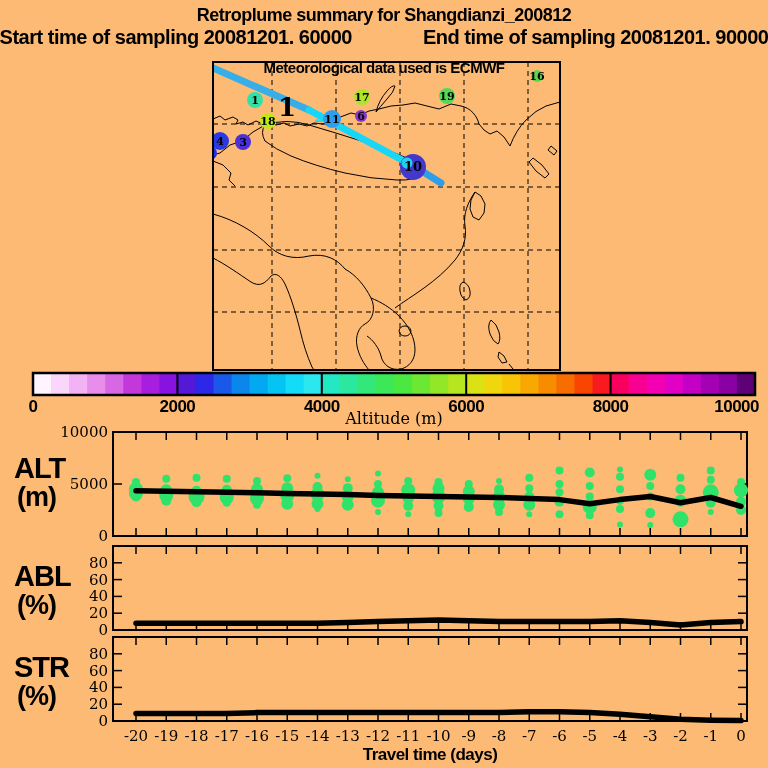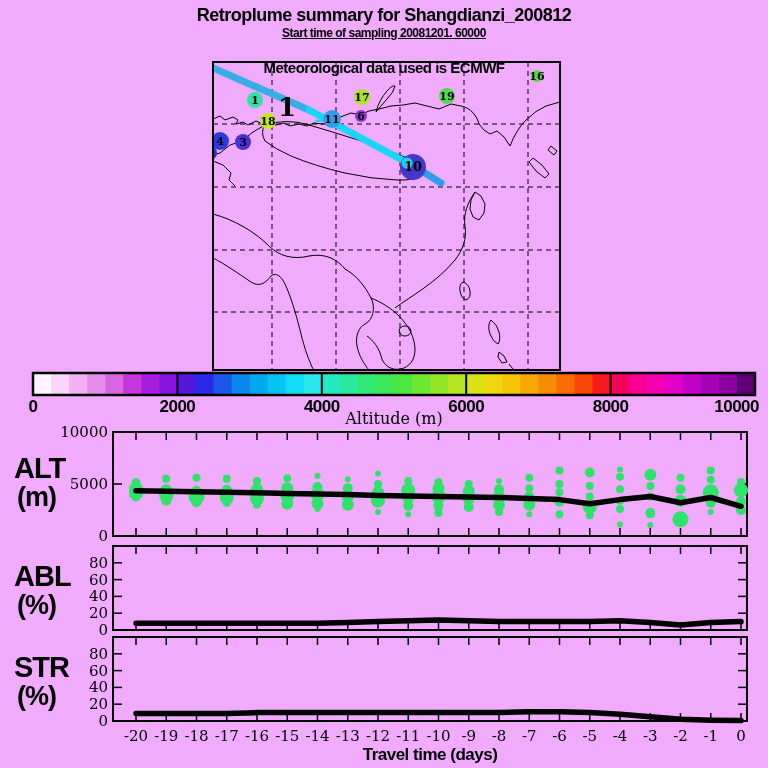--- a/index.html
+++ b/index.html
@@ -1,32 +1,33 @@
 <!DOCTYPE html>
 <html><head>
 <meta charset="utf-8">
 <style>
   html,body{margin:0;padding:0;background:#fff;}
   body{width:768px;height:768px;overflow:hidden;font-family:"Liberation Sans",sans-serif;}
-  .stage{position:relative;width:768px;height:768px;background:#f0abfc;}
+  .stage{position:relative;width:768px;height:768px;background:#fdba74;}
   .hdr{position:absolute;left:0;width:768px;text-align:center;font-weight:bold;color:#000;white-space:nowrap;}
   .hdr-title{top:5px;font-size:18px;letter-spacing:-0.5px;}
-  .hdr-sub{top:26px;font-size:12px;letter-spacing:-0.5px;display:flex;justify-content:center;gap:71px;text-decoration:underline;}
+  .hdr-sub{top:26px;font-size:20px;letter-spacing:-0.5px;display:flex;justify-content:center;gap:71px;}
   .hdr-met{top:59px;font-size:15px;letter-spacing:-0.5px;}
   svg text{user-select:none;}
   .serif{font-family:"DejaVu Serif",serif;}
 </style>
 </head>
 <body>
 
 <div class="stage">
 
   <div class="hdr hdr-title">Retroplume summary for Shangdianzi_200812</div>
   <div class="hdr hdr-sub">
     <span>Start time of sampling 20081201. 60000</span>
+    <span>End time of sampling 20081201. 90000</span>
   </div>
   <div class="hdr hdr-met">Meteorological data used is ECMWF</div>
 
   <svg width="768" height="768" style="position:absolute;left:0;top:0;" xmlns="http://www.w3.org/2000/svg">
 
     <svg x="213" y="62" width="347" height="308" viewBox="0 0 347 308">
       <g stroke="#000" stroke-width="1" stroke-dasharray="5,4">
         <line x1="59" y1="0" x2="59" y2="308"></line>
         <line x1="123" y1="0" x2="123" y2="308"></line>
         <line x1="187" y1="0" x2="187" y2="308"></line>

